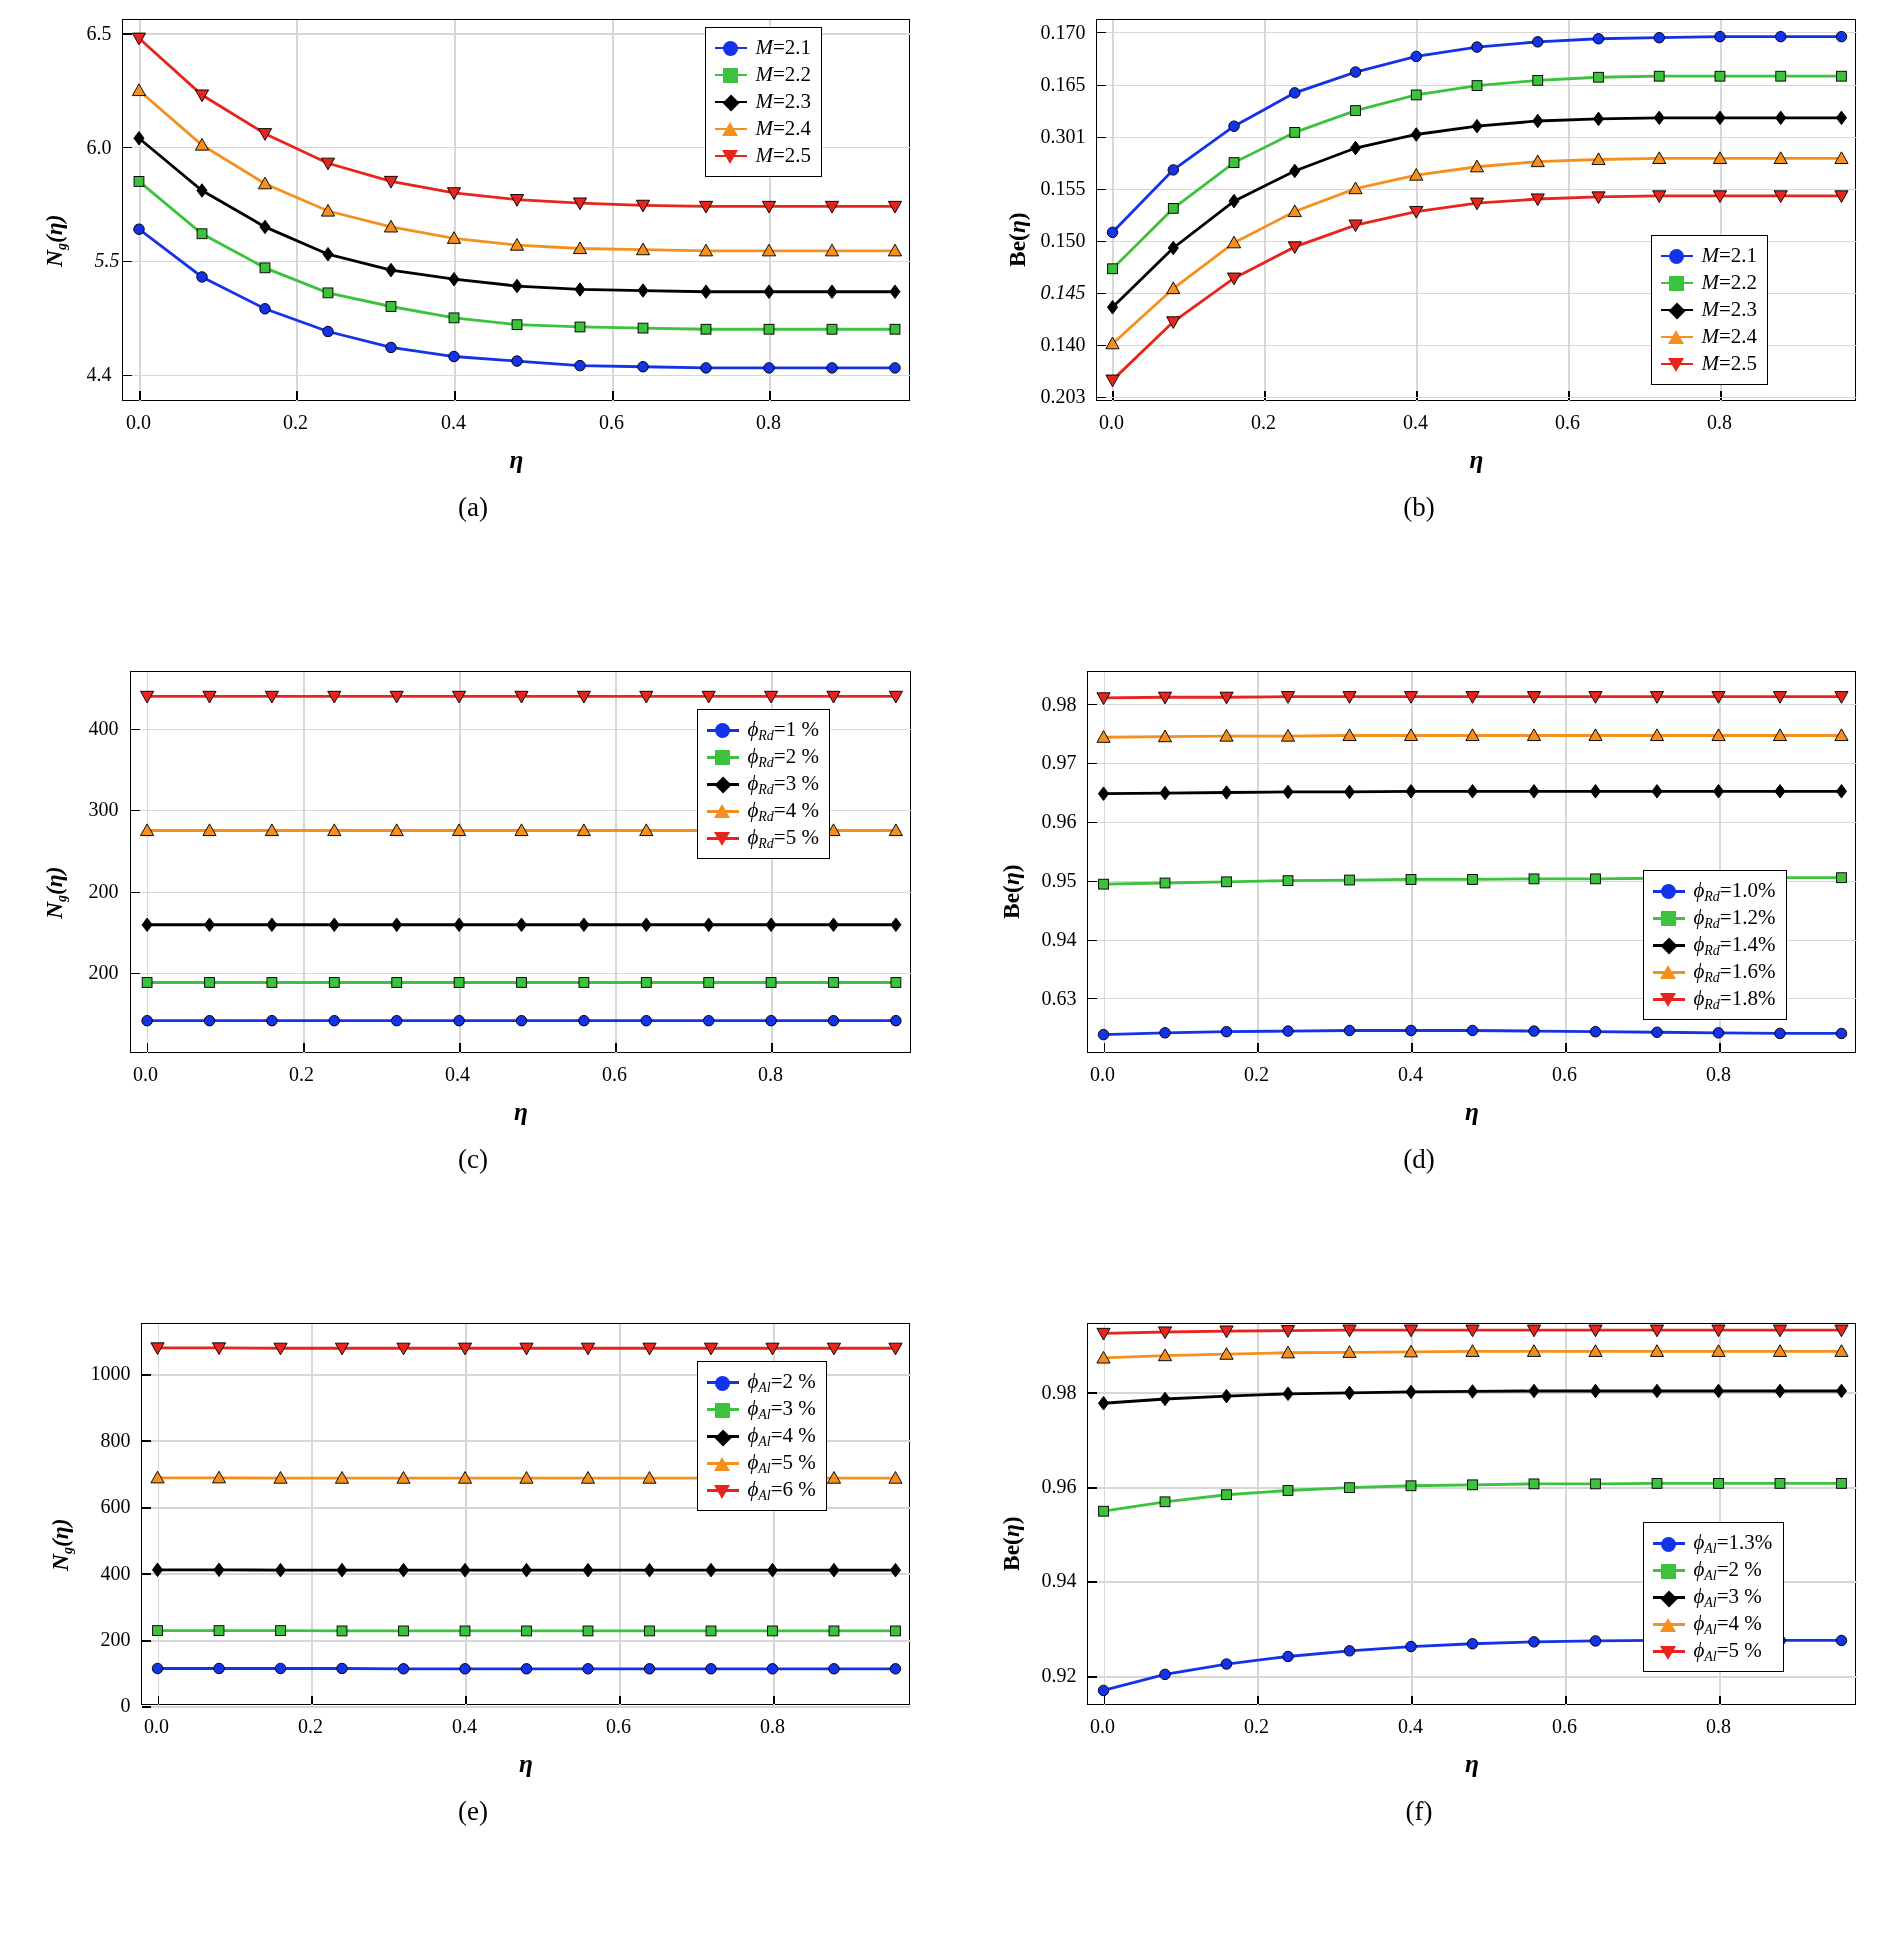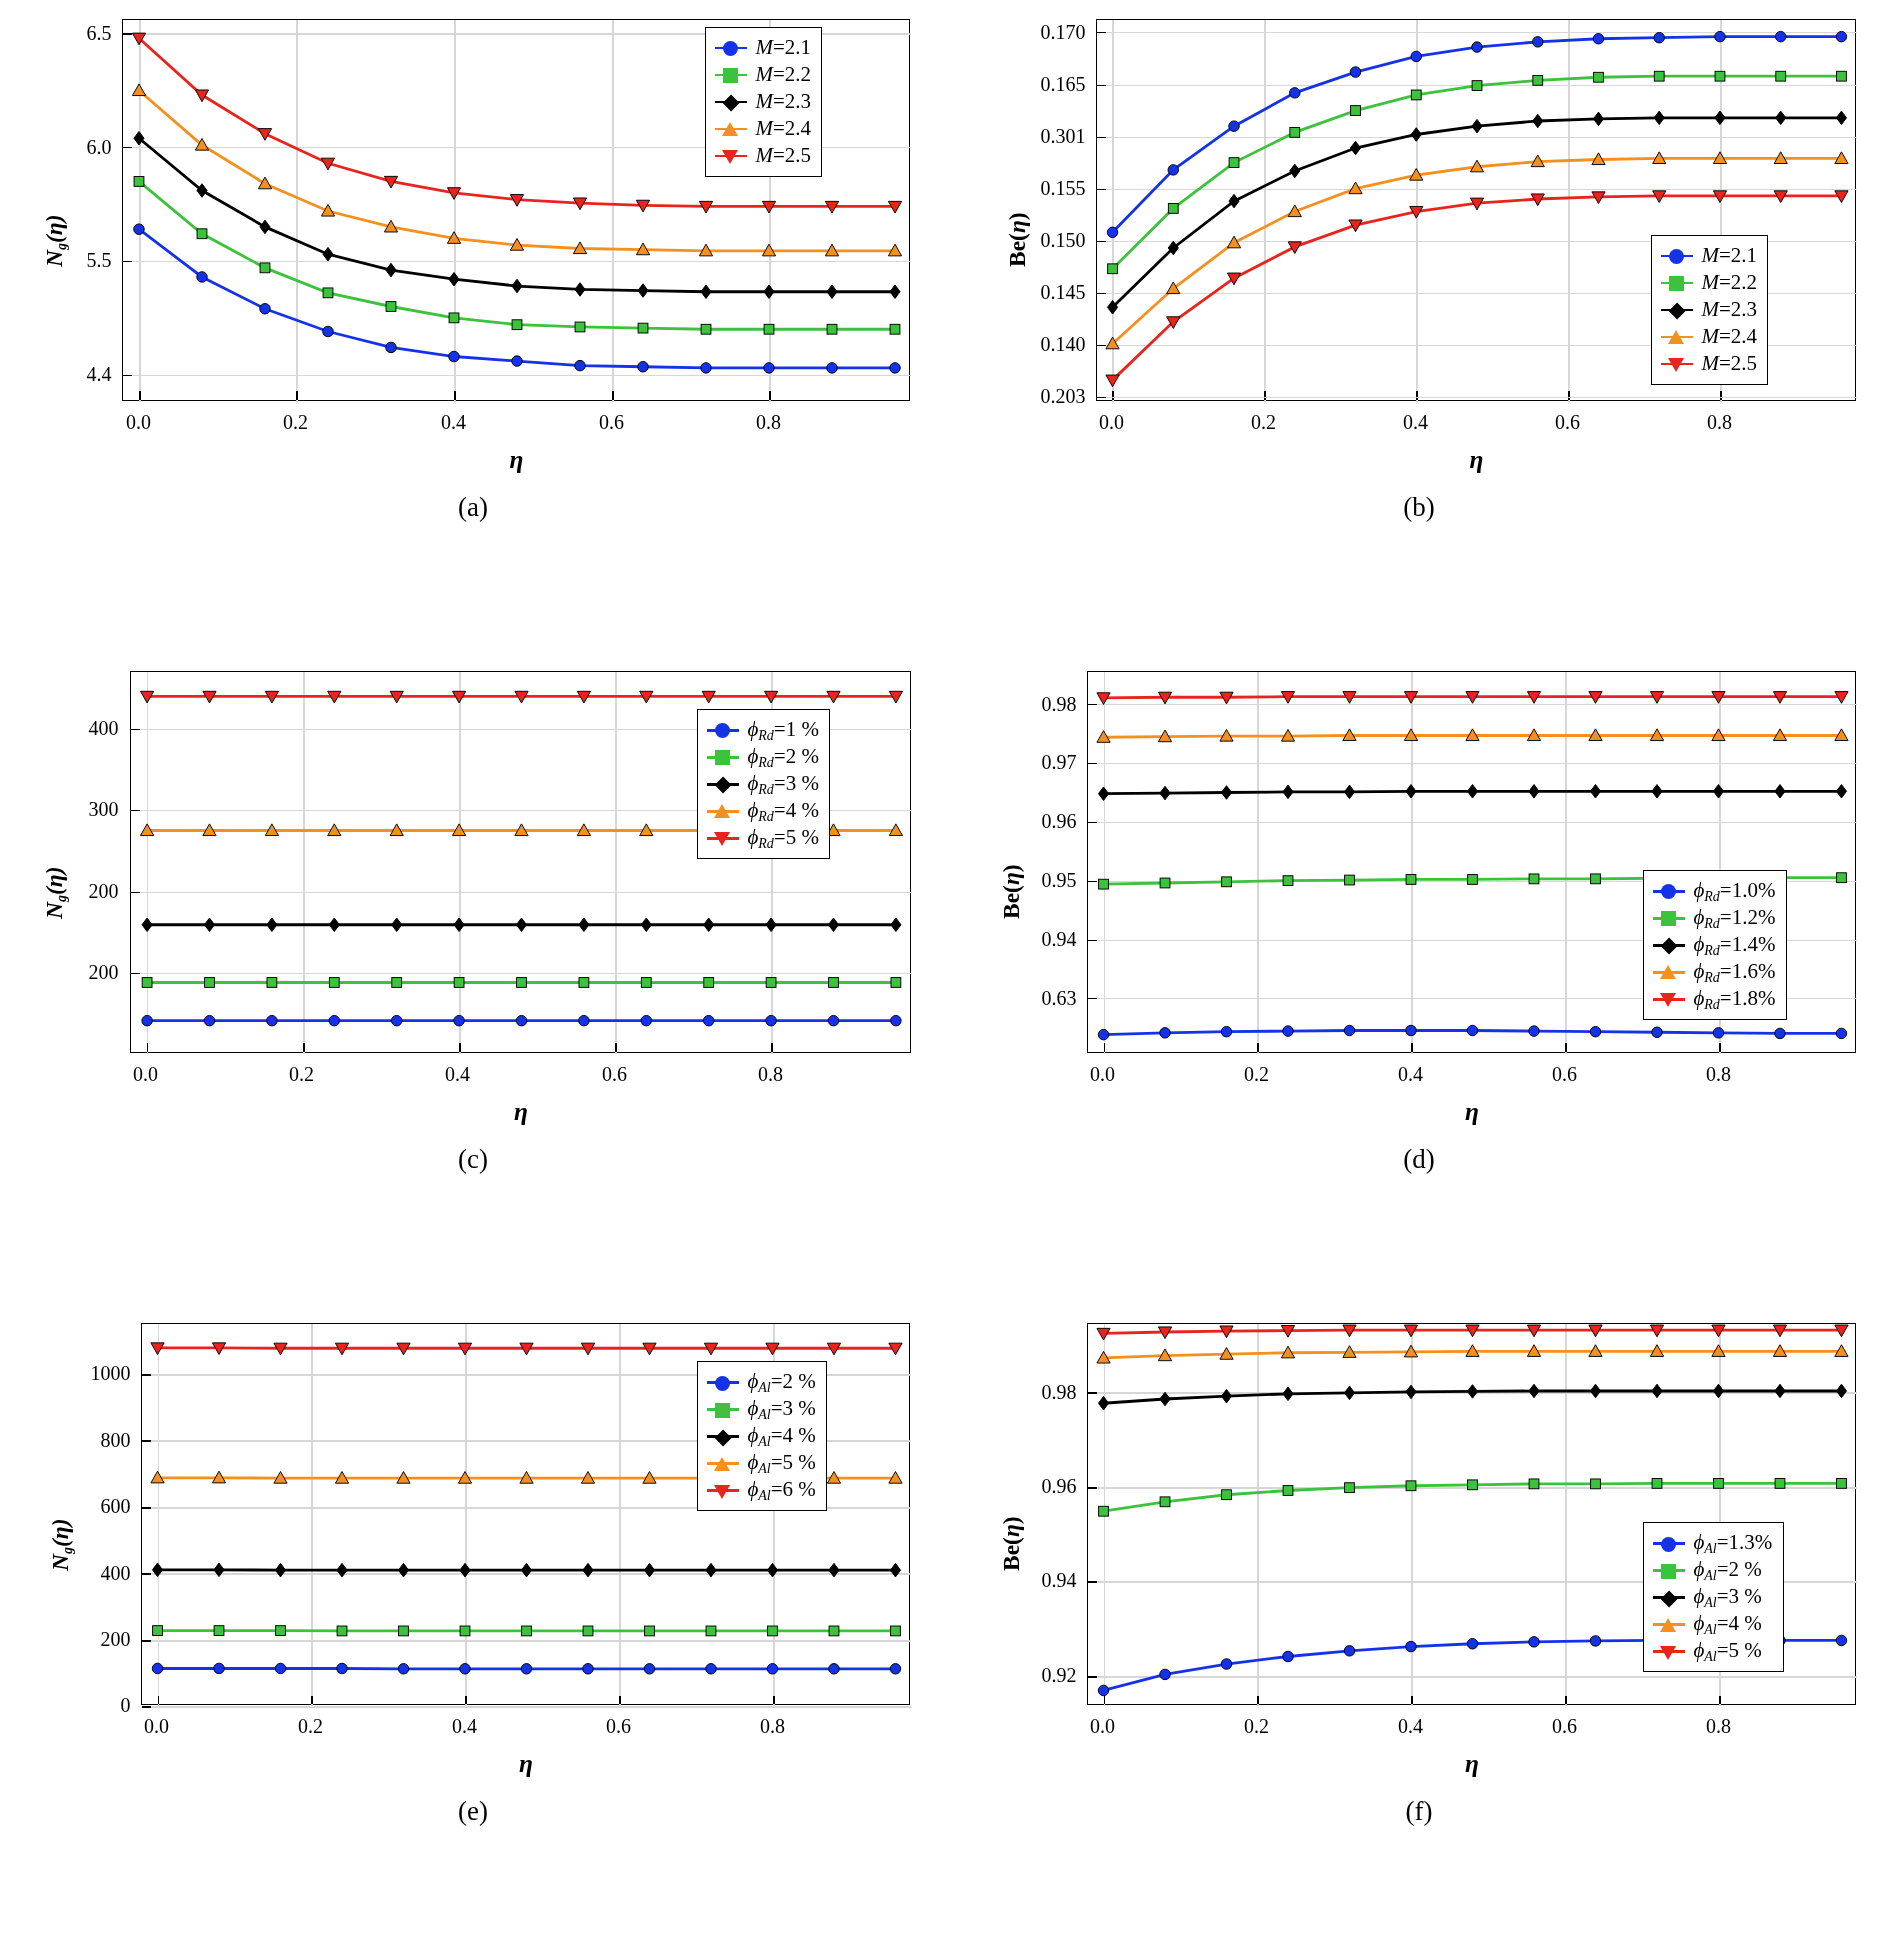--- a/index.html
+++ b/index.html
@@ -120,21 +120,21 @@
             <polygon points="753.3000000000001,205.18666666666655 760.32,192.76666666666654 746.2800000000001,192.76666666666654" fill="#e8241c" stroke="#000" stroke-width="1"></polygon>
             <polygon points="820.26,205.18666666666655 827.28,192.76666666666654 813.24,192.76666666666654" fill="#e8241c" stroke="#000" stroke-width="1"></polygon>
           </svg>
         </div>
         <div class="ticklabel" style="left: 129px; top: 405px; transform: translateX(-50%);">0.0</div>
         <div class="ticklabel" style="left: 286px; top: 405px; transform: translateX(-50%);">0.2</div>
         <div class="ticklabel" style="left: 444px; top: 405px; transform: translateX(-50%);">0.4</div>
         <div class="ticklabel" style="left: 602px; top: 405px; transform: translateX(-50%);">0.6</div>
         <div class="ticklabel" style="left: 759px; top: 405px; transform: translateX(-50%);">0.8</div>
         <div class="ticklabel" style="left: 102px; top: 368px; transform: translate(-100%, -50%);">4.4</div>
-        <div class="ticklabel" style="left: 102px; top: 254px; transform: translate(-100%, -50%);">5.5</div>
+        <div class="ticklabel" style="left: 110px; top: 254px; transform: translate(-100%, -50%); font-style: italic;">5.5</div>
         <div class="ticklabel" style="left: 102px; top: 141px; transform: translate(-100%, -50%);">6.0</div>
         <div class="ticklabel" style="left: 102px; top: 27px; transform: translate(-100%, -50%);">6.5</div>
         <div class="ylabel" style="left: 32px; top: 261px;"><span style="font-style:italic">N</span><span class="sub" style="font-style:italic">g</span><span style="font-style:italic">(η)</span></div>
         <div class="xlabel" style="left: 113px; width: 788px; top: 439px;"><span style="font-style:italic">η</span></div>
         <div class="caption" style="top: 486px;">(a)</div>
         <div class="legend" style="left: 696px; top: 21px;">
           <div class="legrow">
             <span class="legmark">
               <i style="background: rgb(20, 51, 232);"></i>
               <b style="background: rgb(20, 51, 232); border-radius: 50%;"></b>
@@ -274,21 +274,21 @@
             <polygon points="790.86,193.97912806539517 797.88,181.55912806539516 783.84,181.55912806539516" fill="#e8241c" stroke="#000" stroke-width="1"></polygon>
           </svg>
         </div>
         <div class="ticklabel" style="left: 156px; top: 405px; transform: translateX(-50%);">0.0</div>
         <div class="ticklabel" style="left: 308px; top: 405px; transform: translateX(-50%);">0.2</div>
         <div class="ticklabel" style="left: 460px; top: 405px; transform: translateX(-50%);">0.4</div>
         <div class="ticklabel" style="left: 612px; top: 405px; transform: translateX(-50%);">0.6</div>
         <div class="ticklabel" style="left: 764px; top: 405px; transform: translateX(-50%);">0.8</div>
         <div class="ticklabel" style="left: 130px; top: 390px; transform: translate(-100%, -50%);">0.203</div>
         <div class="ticklabel" style="left: 130px; top: 338px; transform: translate(-100%, -50%);">0.140</div>
-        <div class="ticklabel" style="left: 130px; top: 286px; transform: translate(-100%, -50%);">0.145</div>
+        <div class="ticklabel" style="left: 130px; top: 286px; transform: translate(-100%, -50%); font-style: italic;">0.145</div>
         <div class="ticklabel" style="left: 130px; top: 234px; transform: translate(-100%, -50%);">0.150</div>
         <div class="ticklabel" style="left: 130px; top: 182px; transform: translate(-100%, -50%);">0.155</div>
         <div class="ticklabel" style="left: 130px; top: 130px; transform: translate(-100%, -50%);">0.301</div>
         <div class="ticklabel" style="left: 130px; top: 78px; transform: translate(-100%, -50%);">0.165</div>
         <div class="ticklabel" style="left: 130px; top: 26px; transform: translate(-100%, -50%);">0.170</div>
         <div class="ylabel" style="left: 49px; top: 261px;">Be(<span style="font-style:italic">η</span>)</div>
         <div class="xlabel" style="left: 141px; width: 760px; top: 439px;"><span style="font-style:italic">η</span></div>
         <div class="caption" style="top: 486px;">(b)</div>
         <div class="legend" style="left: 696px; top: 229px;">
           <div class="legrow">

